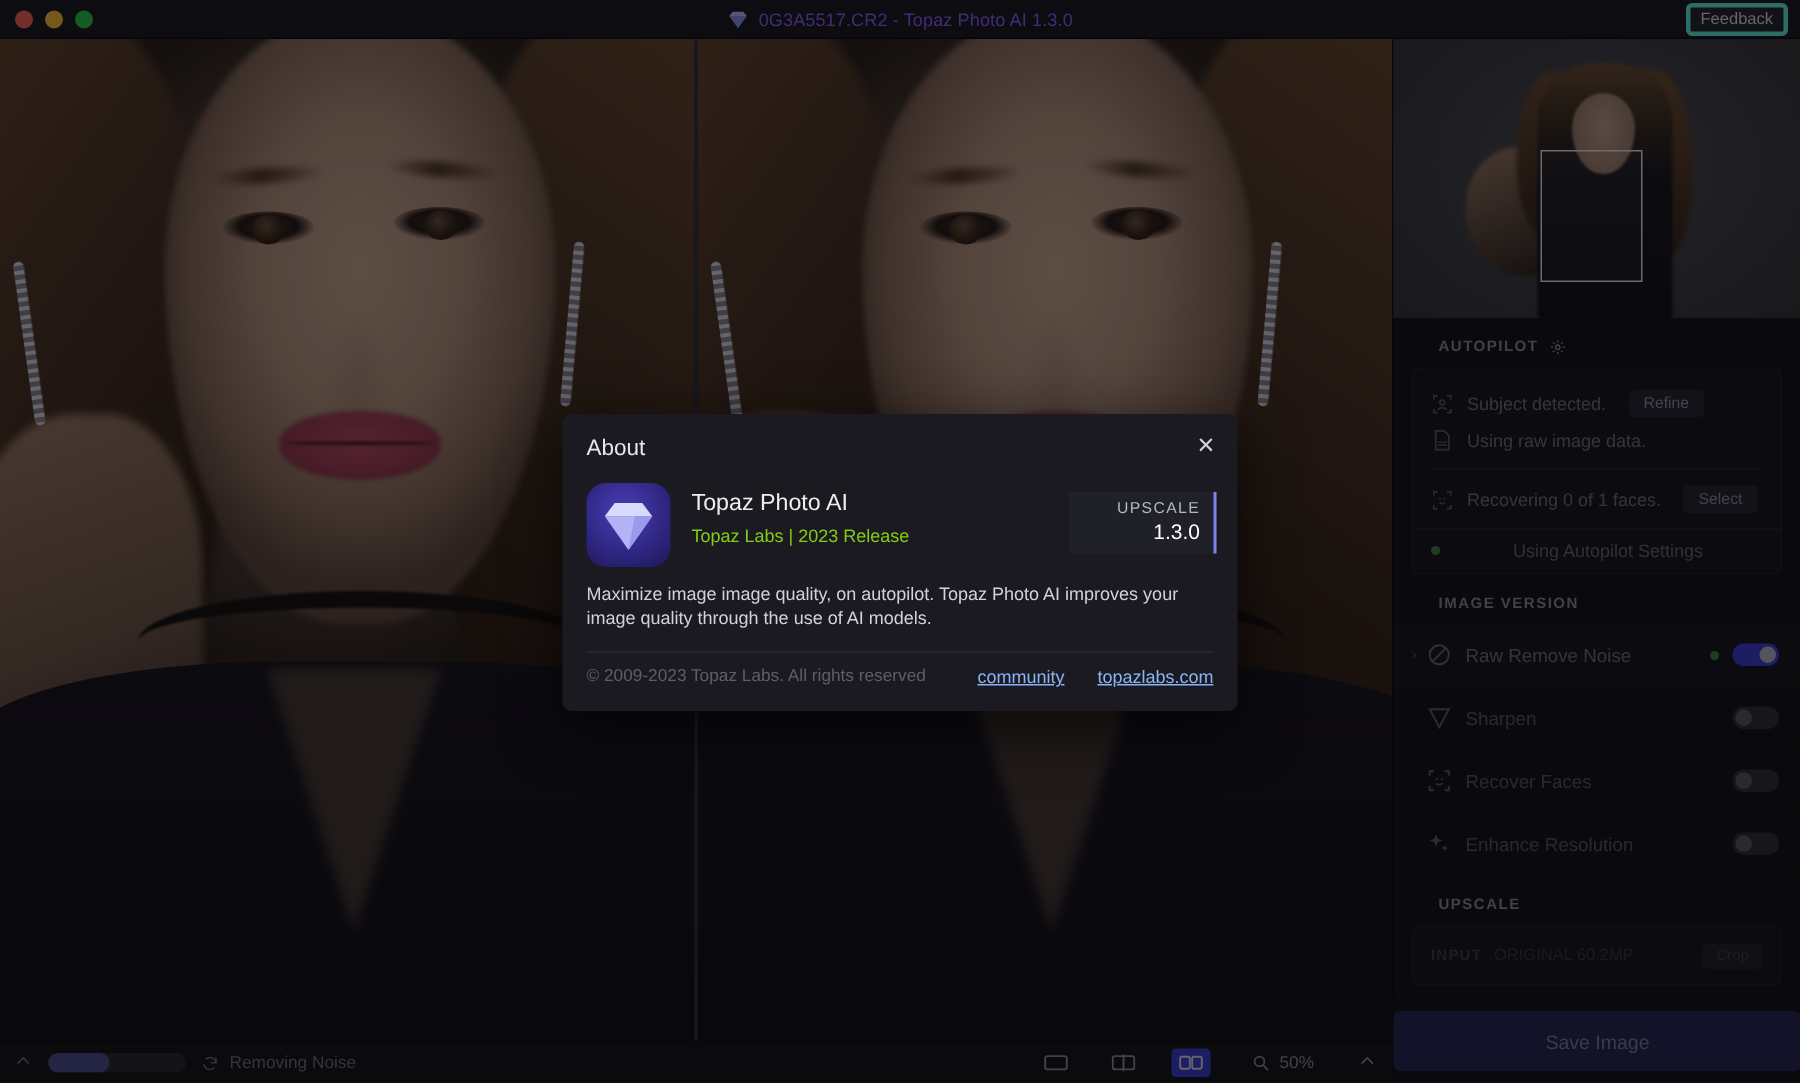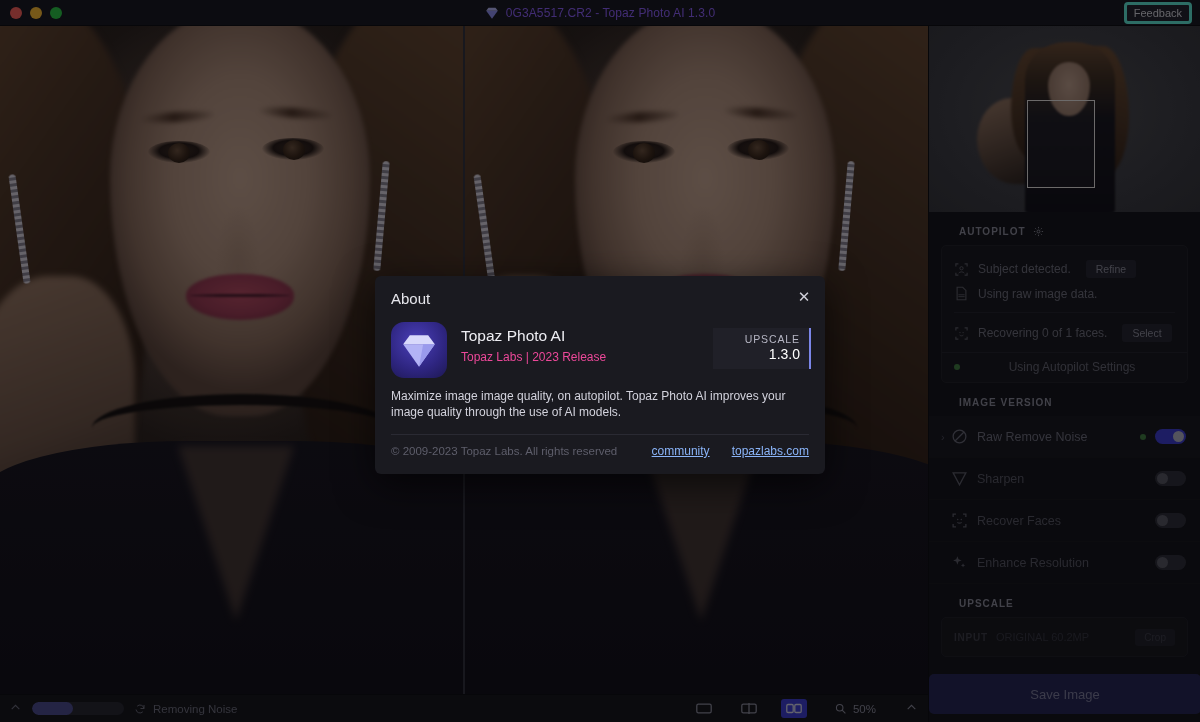--- a/index.html
+++ b/index.html
@@ -302,21 +302,21 @@
     align-items: center; justify-content: center;
     color: #cfcfd8; font-size: 15px;
   }
   #about-body { position: absolute; left: 16px; top: 46px; display: flex; gap: 14px; }
   #app-icon {
     width: 56px; height: 56px; border-radius: 13px;
     background: radial-gradient(circle at 45% 35%, #4a3fb8 0%, #2e2580 60%, #1d1852 100%);
     display: flex; align-items: center; justify-content: center;
   }
   #app-name { font-size: 15.5px; color: #ededf2; margin-top: 5px; }
-  #app-sub { font-size: 12px; color: #ec4899; margin-top: 5px; }
+  #app-sub { font-size: 12px; color: #84cc16; margin-top: 5px; }
   #version-box {
     position: absolute; right: 14px; top: 52px;
     width: 98px; padding: 5px 9px 7px 9px;
     background: #202028; border-right: 2px solid #7b86e8;
     text-align: right;
   }
   #version-lbl { font-size: 10.5px; letter-spacing: .9px; color: #b6b6c4; }
   #version-num { font-size: 14px; color: #ffffff; margin-top: 1px; }
   #about-desc {
     position: absolute; left: 16px; top: 112px; width: 420px;

